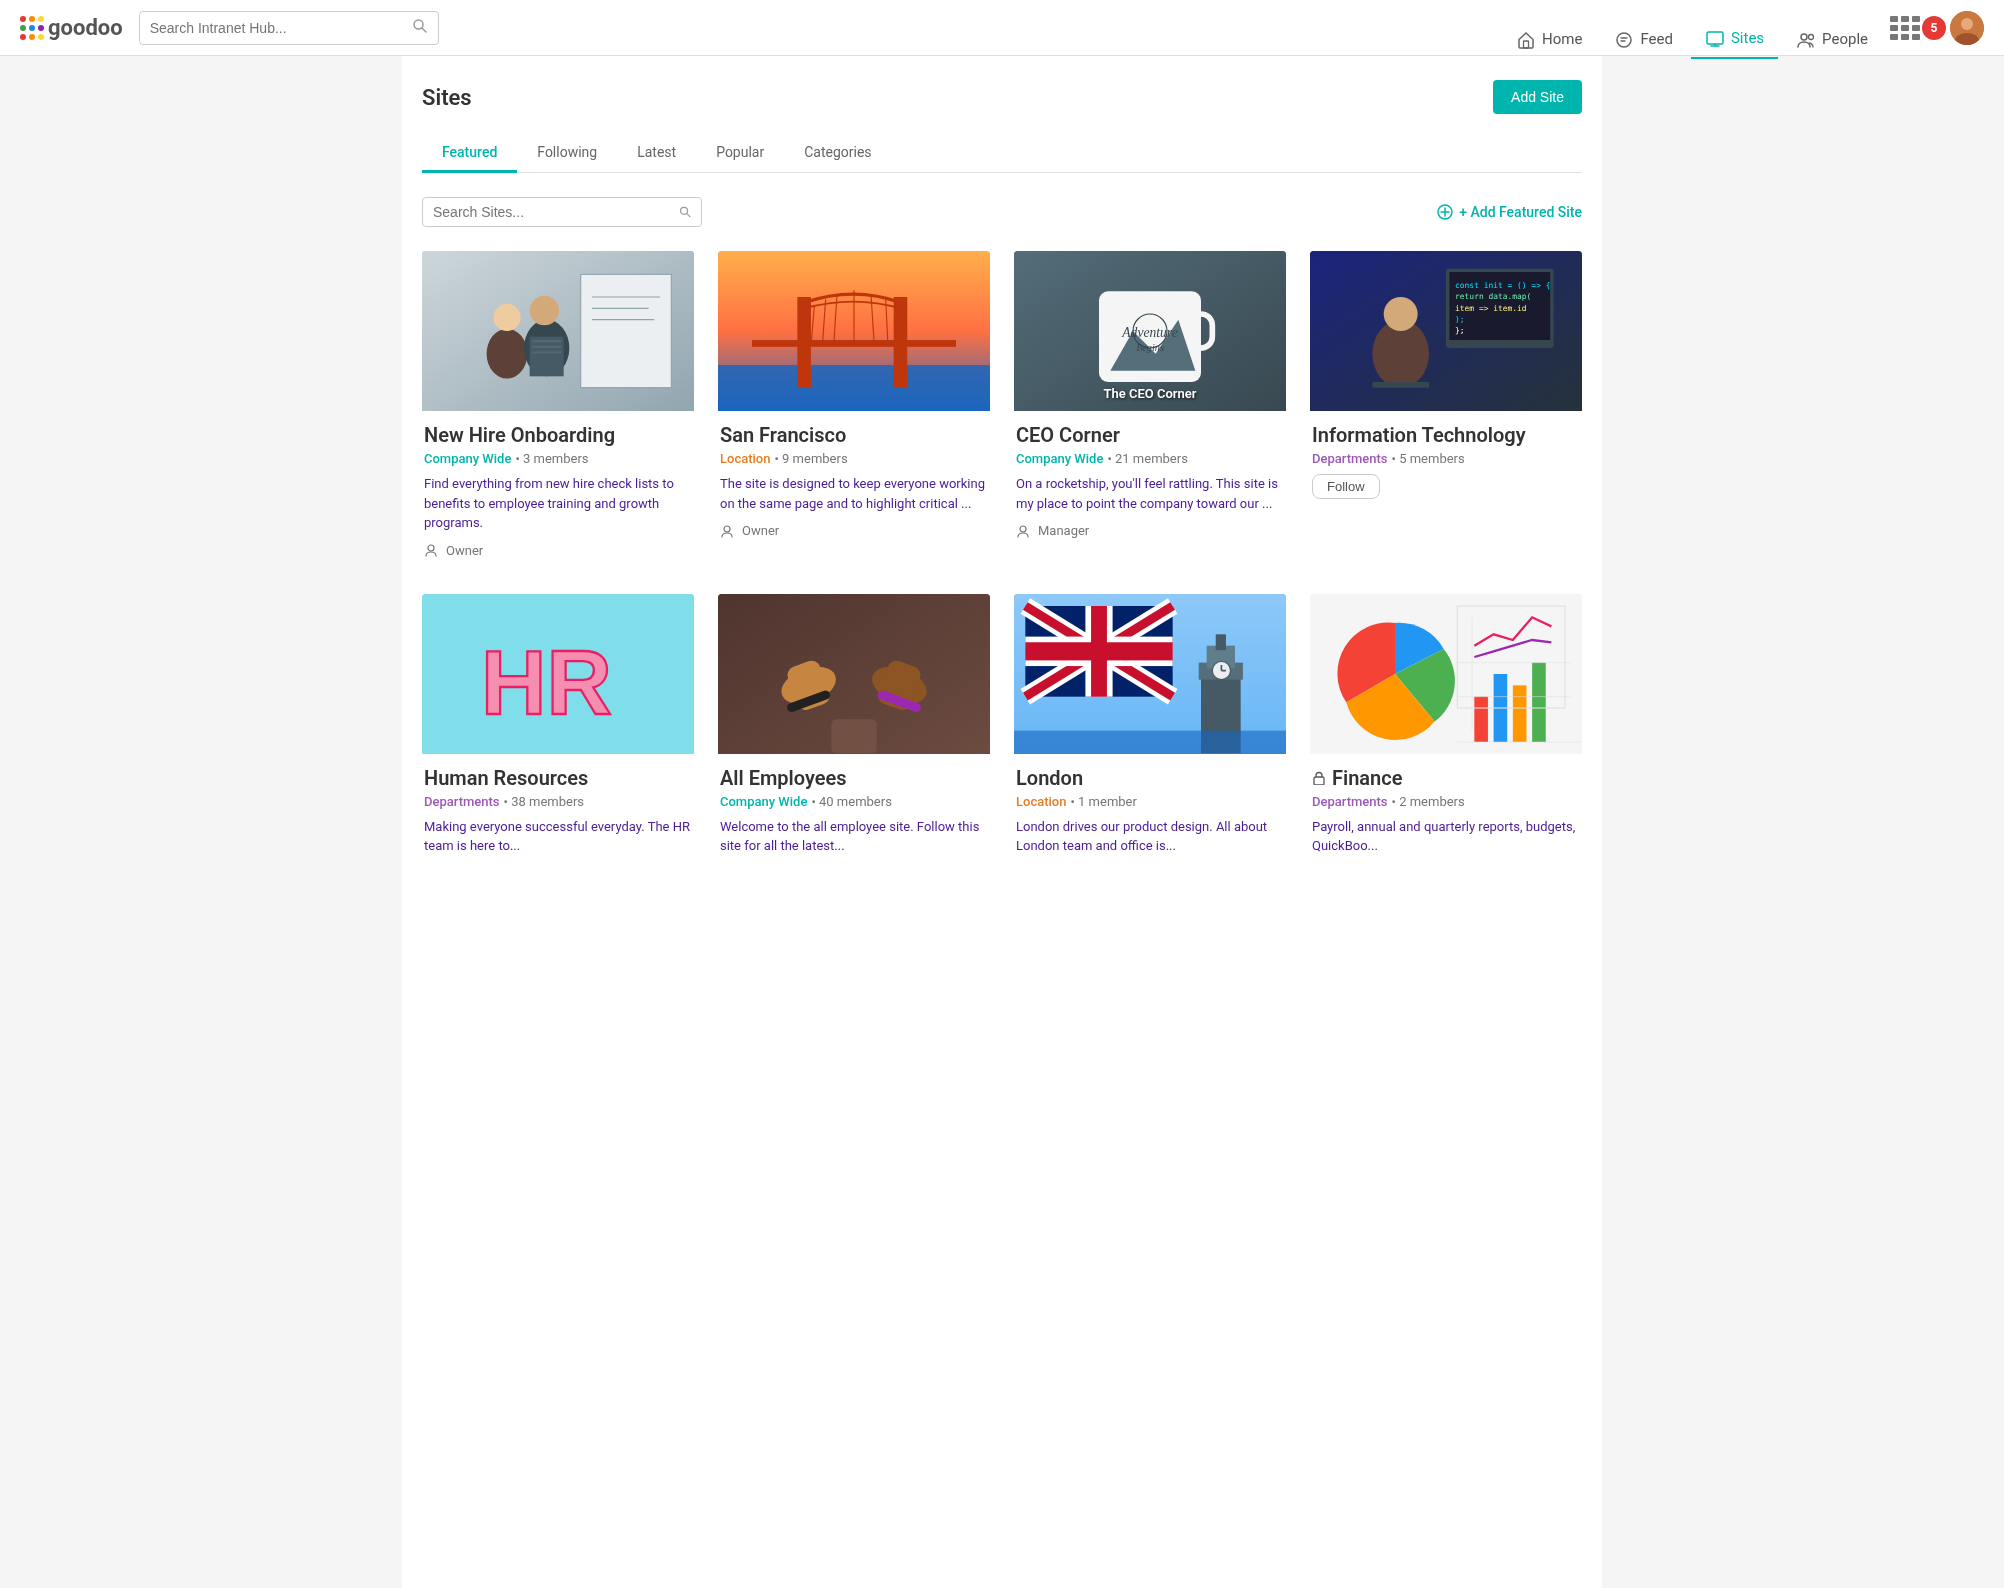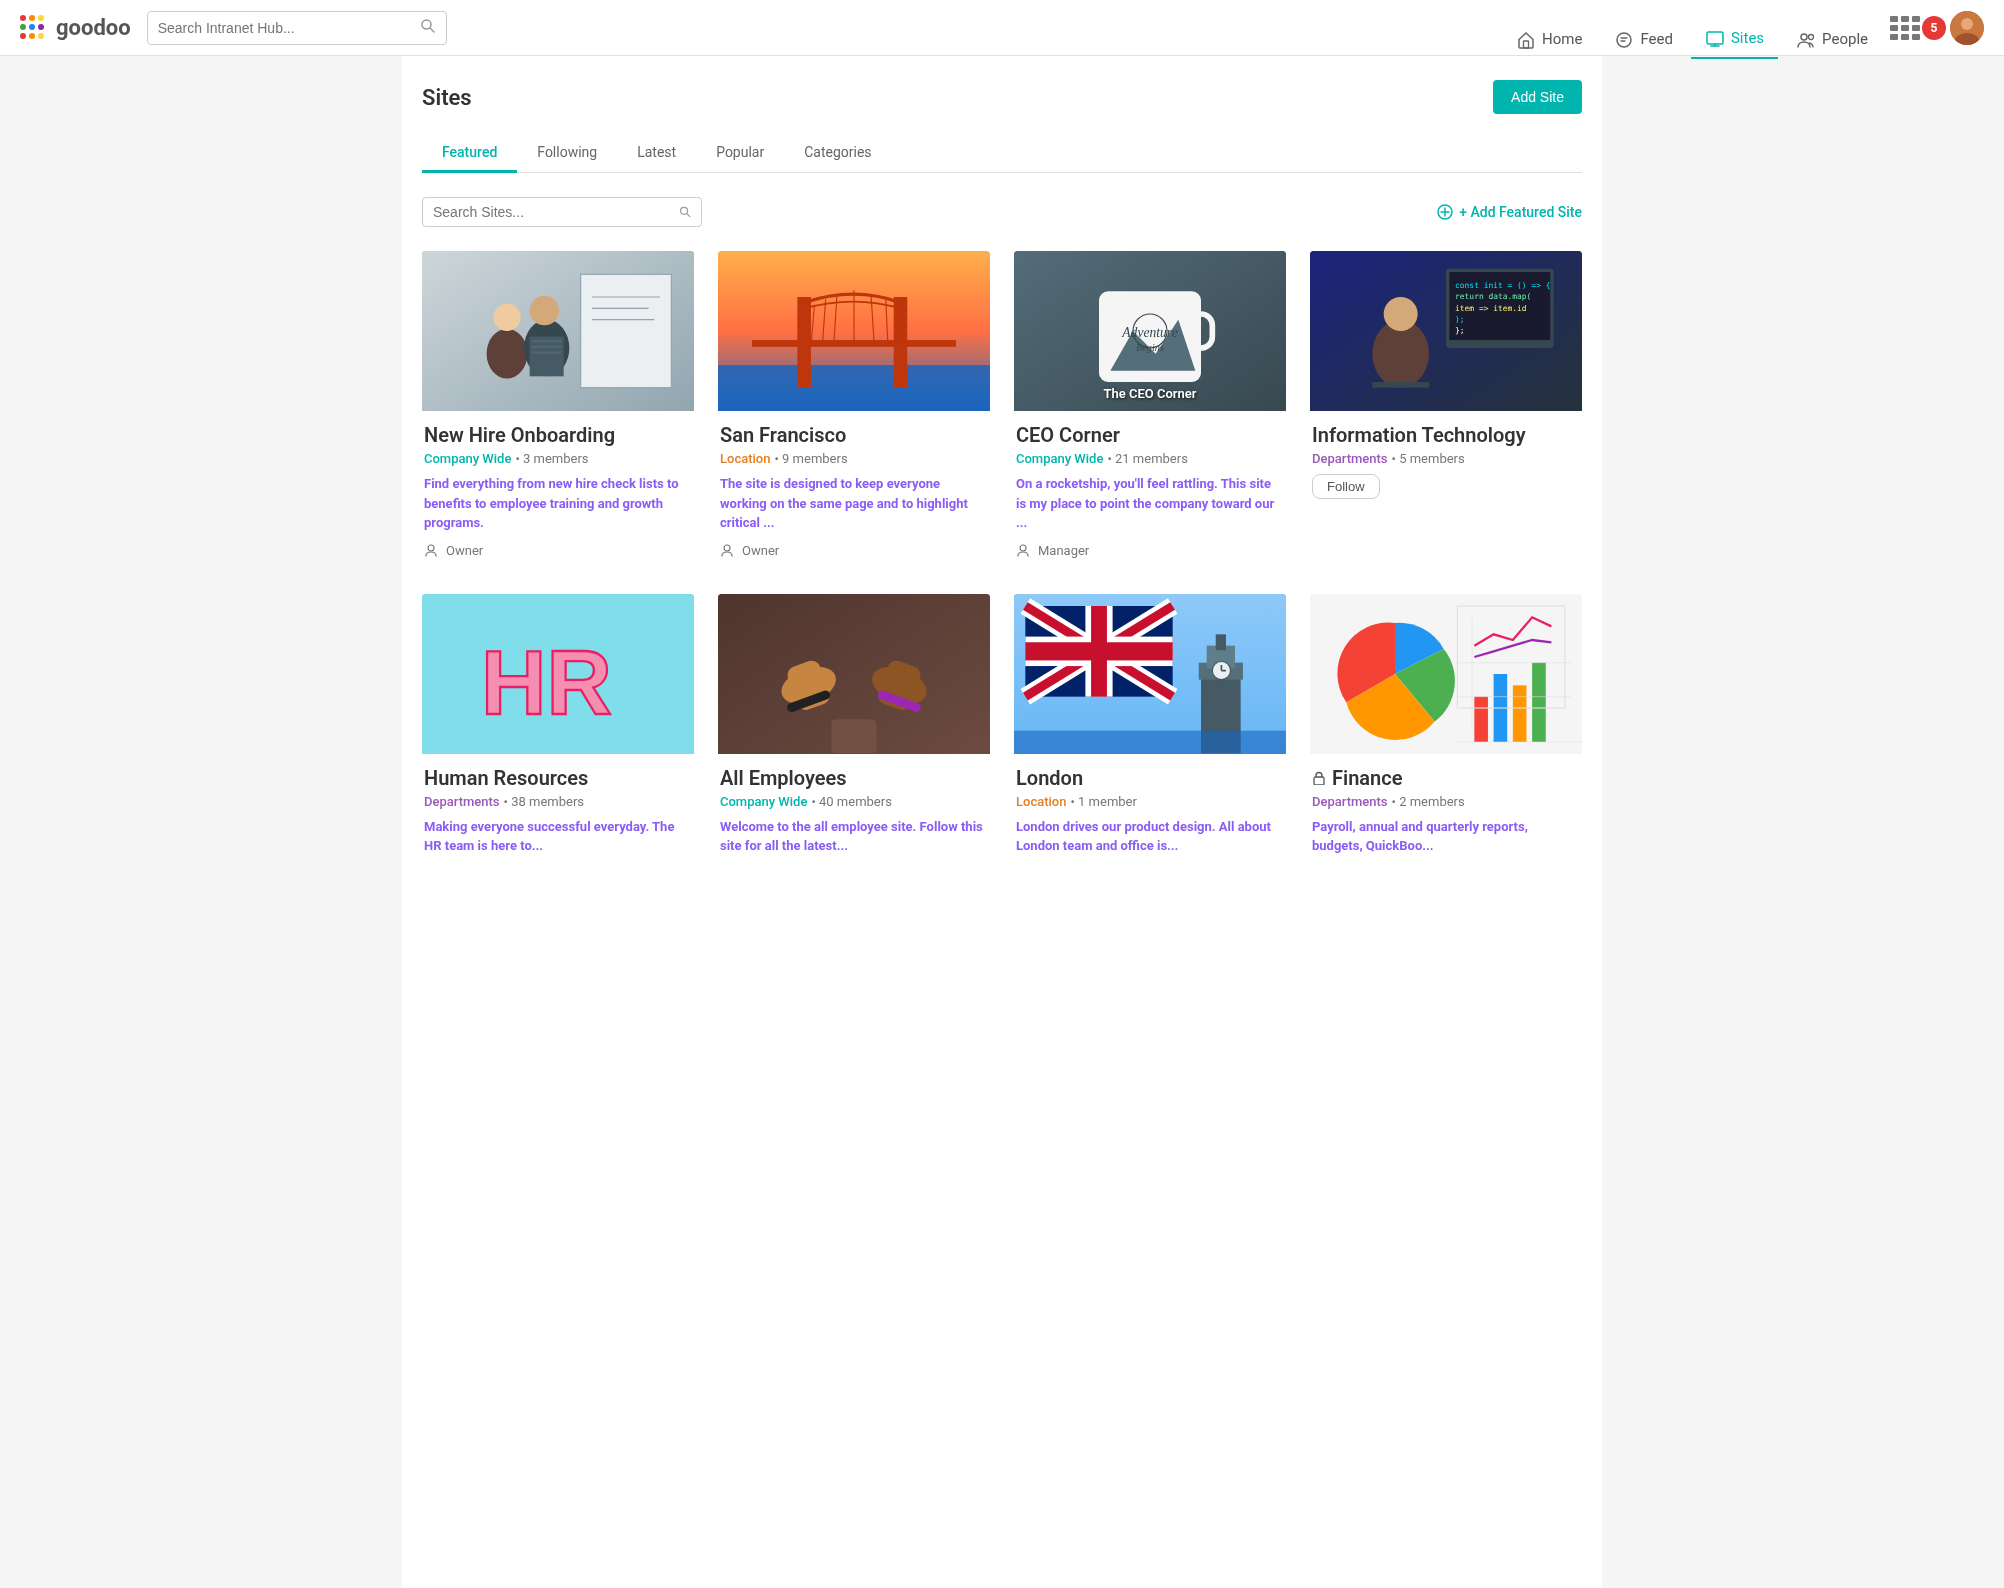--- a/index.html
+++ b/index.html
@@ -13,22 +13,22 @@
       display: flex;
       align-items: center;
       padding: 0 20px;
       gap: 16px;
       position: sticky;
       top: 0;
       z-index: 100;
     }
     .logo {
       display: flex;
-      align-items: flex-start;
-      gap: 12px;
+      align-items: flex-end;
+      gap: 4px;
       font-size: 22px;
       font-weight: bold;
       color: #555;
       text-decoration: none;
     }
     .logo-dots {
       display: flex;
       gap: 3px;
       flex-wrap: wrap;
       width: 24px;
@@ -227,28 +227,27 @@
     }
     .card-category {
       font-weight: 500;
     }
     .card-category.company-wide { color: #00b5ad; }
     .card-category.location { color: #e67e22; }
     .card-category.departments { color: #9b59b6; }
     .card-members { color: #777; }
     .card-desc {
       font-size: 13px;
-      color: #8b5cf6;
+      color: #4c1d95;
       line-height: 1.5;
       margin-bottom: 10px;
       display: -webkit-box;
       -webkit-line-clamp: 3;
       -webkit-box-orient: vertical;
       overflow: hidden;
-      font-weight: bold;
     }
     .card-footer {
       display: flex;
       align-items: center;
       gap: 8px;
       font-size: 13px;
       color: #777;
     }
     .follow-btn {
       display: inline-block;

